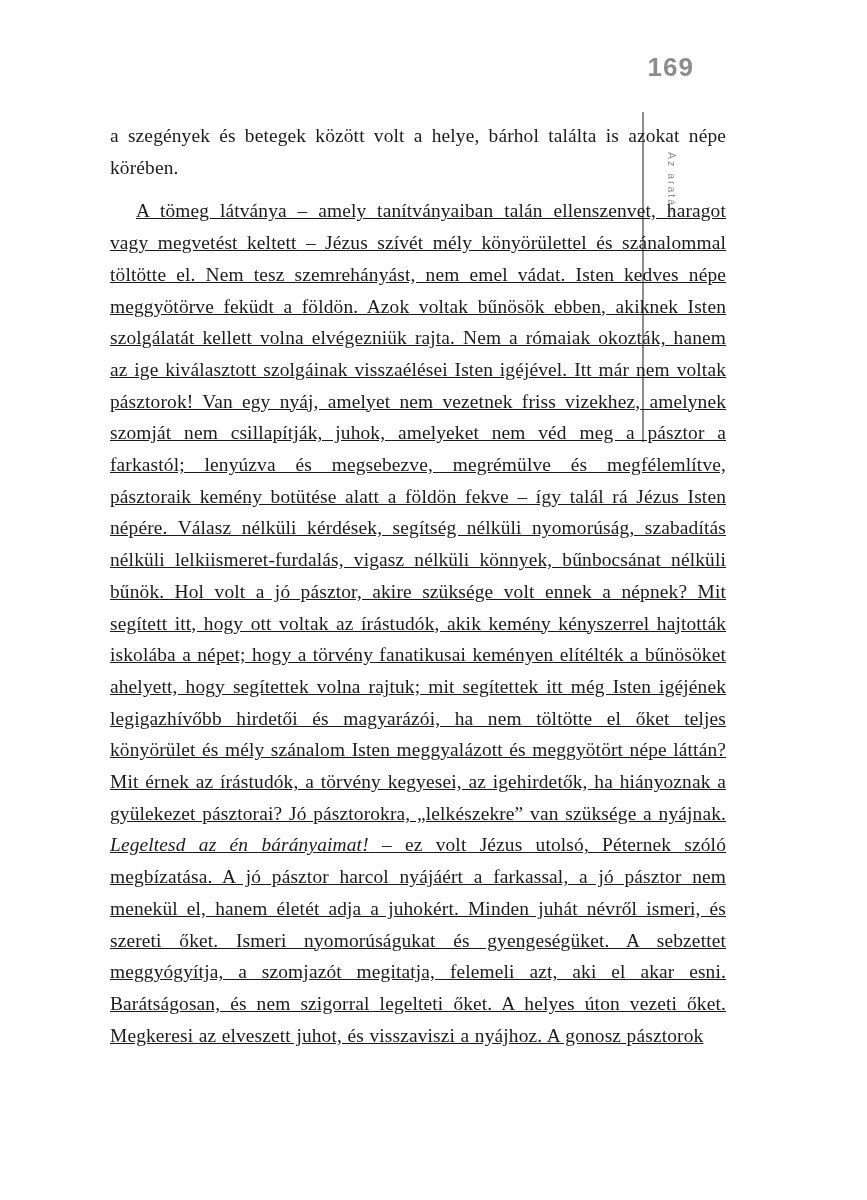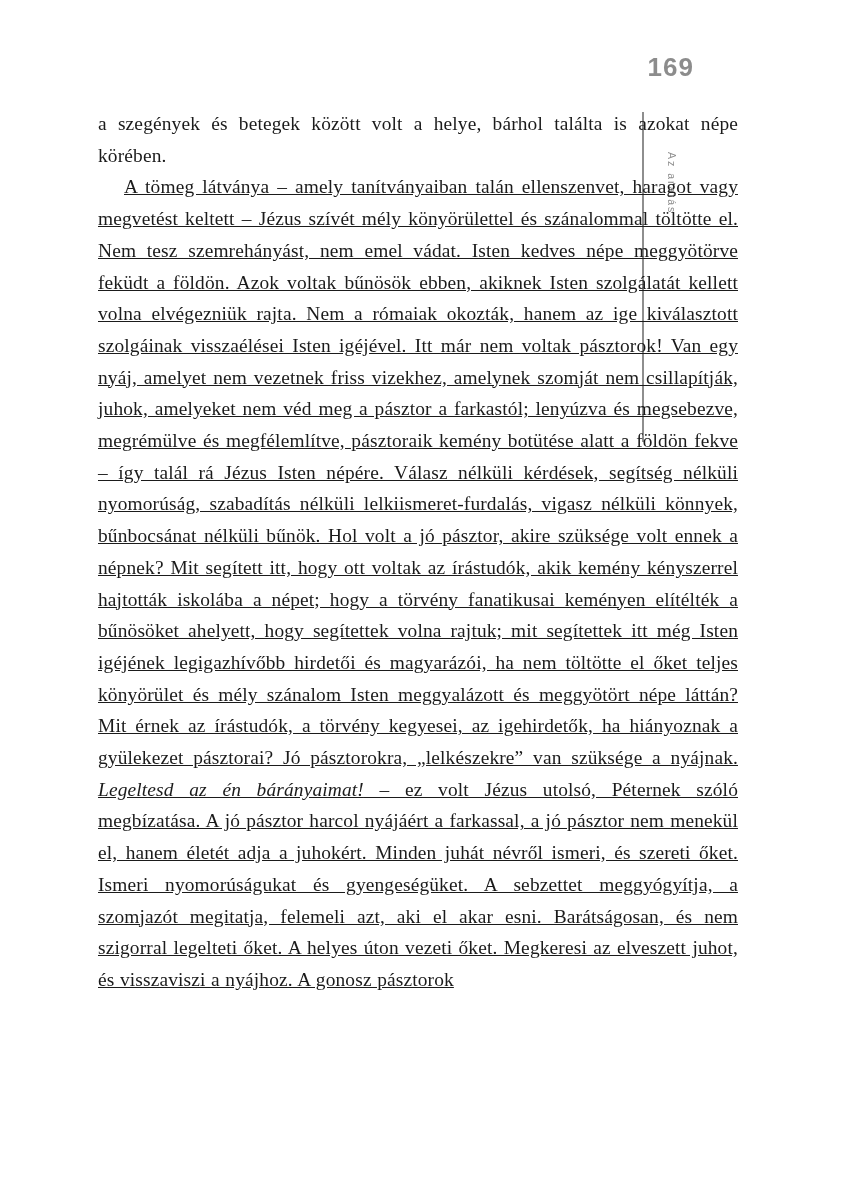--- a/index.html
+++ b/index.html
@@ -50,21 +50,21 @@
   }
 
   
   .textblock {
     position: absolute;
     left: 98px;
     top: 108px;
     width: 640px;
   }
   .textblock p {
-    margin: 0;
+    margin: 12px;
     font-size: 19.4px;
     line-height: 31.7px;
     text-align: justify;
     text-justify: inter-word;
     letter-spacing: 0.15px;
     word-spacing: 0.5px;
     color: #1b1b1b;
   }
   .textblock p.indent {
     text-indent: 26px;

